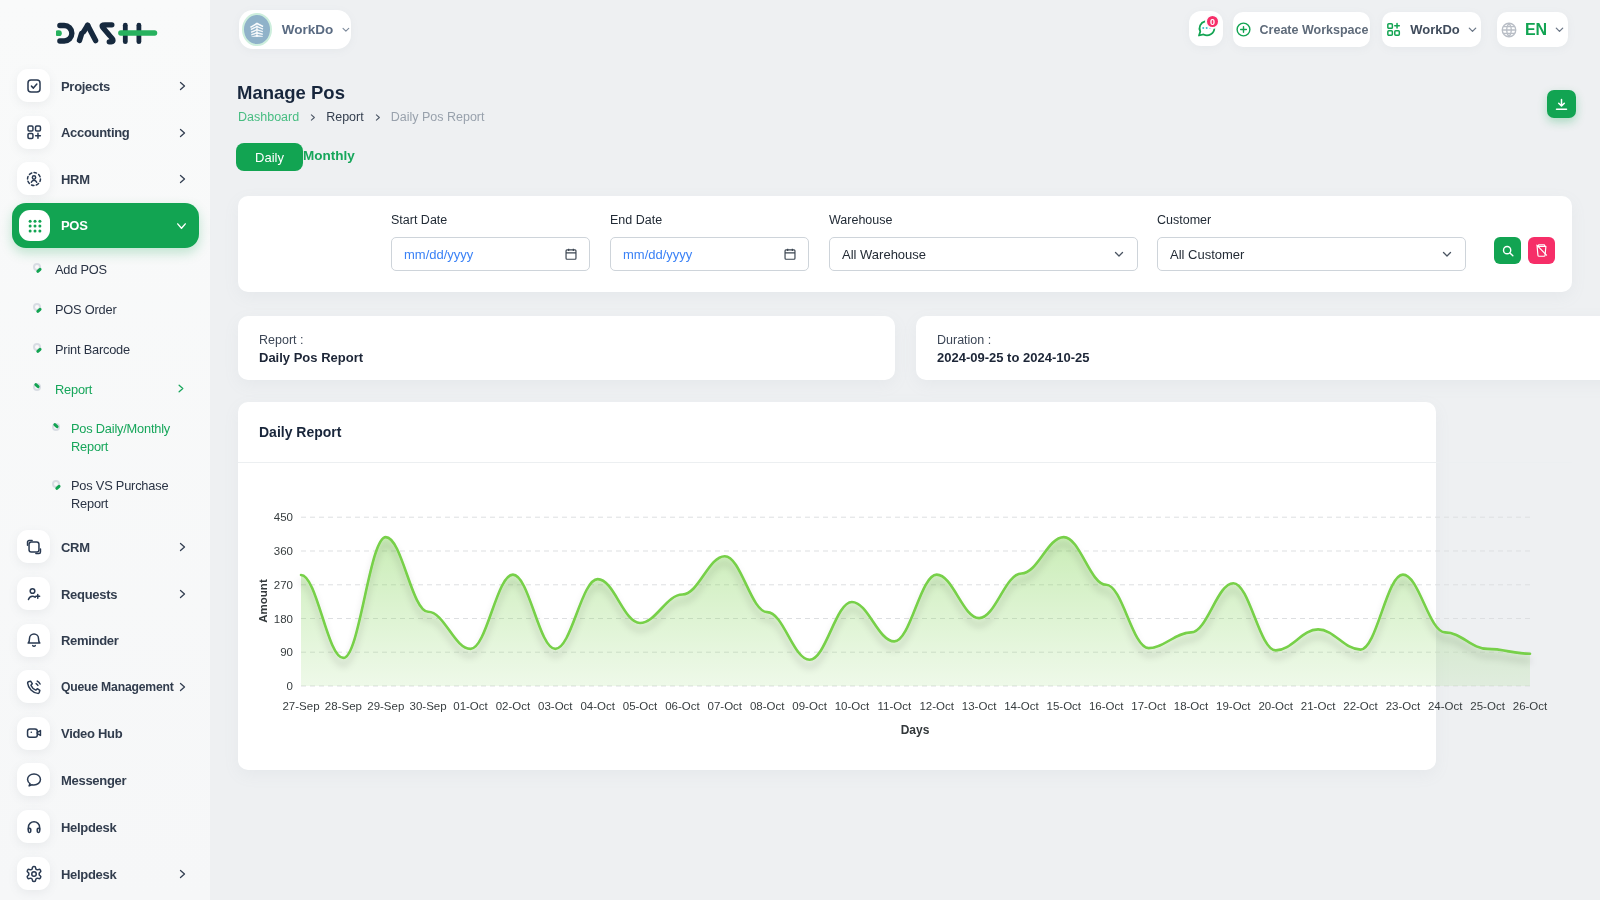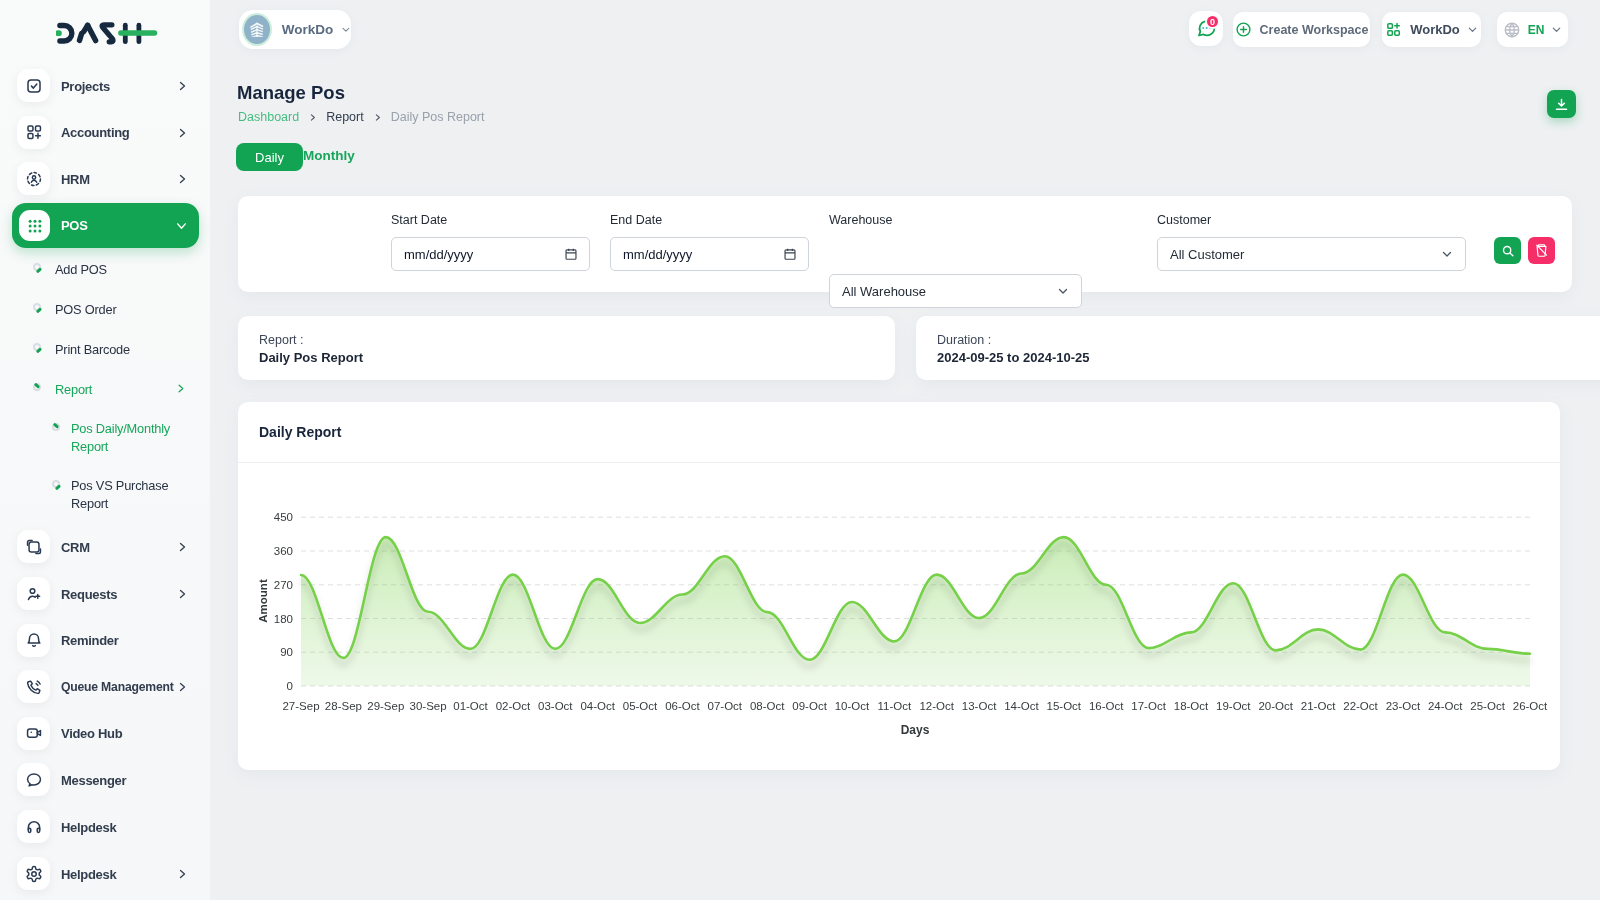--- a/index.html
+++ b/index.html
@@ -32,47 +32,47 @@
 
 
 .chip { position:absolute; background:#fff; border-radius:14px; box-shadow:0 2px 8px rgba(130,140,150,.07); display:flex; align-items:center; }
 #ws-chip { left:239px; top:10px; width:112px; height:39px; }
 #ws-chip .avatar { width:33px; height:33px; border-radius:50%; background:#8fb2c9; border:2px solid #cdeedd; margin-left:3px; display:flex; align-items:center; justify-content:center; }
 #ws-chip .wsname { font-size:13.5px; font-weight:bold; color:#5a6b82; margin-left:10px; }
 #chat-btn { left:1189px; top:11px; width:34px; height:35px; border-radius:12px; justify-content:center; }
 .badge { position:absolute; left:16px; top:3px; min-width:15px; height:15px; background:#f62e68; border-radius:50%; color:#fff; font-size:9px; font-weight:bold; display:flex; align-items:center; justify-content:center; border:2px solid #fbfbfc; }
 #create-ws { left:1233px; top:12px; width:137px; height:35px; white-space:nowrap; border-radius:10px; justify-content:center; font-size:12.5px; font-weight:bold; color:#5f6b7a; }
 #workdo-btn { left:1382px; top:12px; width:99px; height:35px; border-radius:10px; justify-content:center; font-size:13px; font-weight:bold; color:#404c5c; }
-#lang-btn { left:1497px; top:12px; width:71px; height:35px; border-radius:10px; justify-content:center; font-size:12px; font-weight:bold; }
+#lang-btn { left:1497px; top:12px; width:71px; height:35px; border-radius:10px; justify-content:center; font-size:16px; font-weight:bold; }
 #lang-btn .en { color:#12a452; margin:0 7px 0 7px; }
 
 
 #page-title { position:absolute; left:237px; top:82px; font-size:18.5px; font-weight:bold; color:#17263c; }
 #breadcrumb { position:absolute; left:238px; top:110px; font-size:12.5px; color:#98a1ac; display:flex; align-items:center; gap:9px; }
 #breadcrumb .bc-link { color:#47bd82; }
 #breadcrumb .bc-dark { color:#333e4e; }
 #dl-btn { position:absolute; left:1547px; top:90px; width:29px; height:28px; background:#12a452; border-radius:7px; display:flex; align-items:center; justify-content:center; box-shadow:0 4px 10px rgba(18,164,82,.3); }
 #tab-daily { position:absolute; left:236px; top:143px; width:67px; height:28px; background:#12a452; border-radius:8px; color:#fff; font-size:13px; display:flex; align-items:center; justify-content:center; }
 #tab-monthly { position:absolute; left:303px; top:141px; height:28px; color:#17a65b; font-size:13.5px; font-weight:bold; display:flex; align-items:center; }
 
 .card { position:absolute; background:#fff; border-radius:10px; box-shadow:0 5px 16px rgba(140,150,160,.08); }
 #filter-card { left:238px; top:196px; width:1334px; height:96px; }
 .f-label { position:absolute; top:17px; font-size:12.5px; color:#222b36; }
-.f-input { position:absolute; top:41px; height:34px; background:#fff; border:1px solid #ced4da; border-radius:5px; display:flex; align-items:center; padding:0 12px; font-size:13px; color:#0f172a; }
+.f-input { position:absolute; top:41px; height:34px; background:#fff; border:1px solid #ced4da; border-radius:5px; display:flex; align-items:center; padding:0 12px; font-size:13px; color:#3b82f6; }
 .f-select { color:#242c36; }
 .chev-sel { position:absolute; right:12px; }
 #btn-search { position:absolute; left:1256px; top:41px; width:27px; height:27px; background:#12a452; border-radius:6px; display:flex; align-items:center; justify-content:center; }
 #btn-clear { position:absolute; left:1290px; top:41px; width:27px; height:27px; background:#f62e68; border-radius:6px; display:flex; align-items:center; justify-content:center; }
 
 #report-card { left:238px; top:316px; width:657px; height:64px; }
 #duration-card { left:916px; top:316px; width:720px; height:64px; }
 .info-l1 { position:absolute; left:21px; top:17px; font-size:12.5px; color:#3c4656; }
 .info-l2 { position:absolute; left:21px; top:34px; font-size:13px; font-weight:bold; color:#1c2536; }
 
-#chart-card { left:238px; top:402px; width:1322px; height:368px; }
+#chart-card { left:238px; top:402px; width:1198px; height:368px; }
 #chart-title { position:absolute; left:21px; top:22px; font-size:14px; font-weight:bold; color:#18253a; }
 #chart-divider { position:absolute; left:0; top:60px; width:1334px; height:1px; background:#eceff1; }
 </style>
 </head>
 <body>
 
 <div id="sidebar">
   <div class="logo">
     <svg width="104" height="40" viewBox="0 0 104 40">
       <g fill="none" stroke="#16293e" stroke-width="5.4" stroke-linecap="round" stroke-linejoin="round">
@@ -385,21 +385,21 @@
       </svg>
   </div>
   <div class="f-label" style="left:372px;">End Date</div>
   <div class="f-input" style="left:372px; width:199px;">mm/dd/yyyy
     <svg style="position:absolute; right:11px;" width="14" height="14" viewBox="0 0 24 24" fill="none" stroke="#3a4450" stroke-width="2">
         <rect x="3.5" y="5" width="17" height="16" rx="1.6"></rect>
         <path d="M3.5 10h17M8 2.8v4M16 2.8v4"></path>
       </svg>
   </div>
   <div class="f-label" style="left:591px;">Warehouse</div>
-  <div class="f-input f-select" style="left:591px; width:253px;margin-top:37px;">All Warehouse
+  <div class="f-input f-select" style="left:591px; width:309px;">All Warehouse
     <svg class="chev-sel" width="12" height="12" viewBox="0 0 24 24" fill="none" stroke="#4a5462" stroke-width="2.6" stroke-linecap="round" stroke-linejoin="round">
         <path d="M5 9l7 7 7-7"></path>
       </svg>
   </div>
   <div class="f-label" style="left:919px;">Customer</div>
   <div class="f-input f-select" style="left:919px; width:309px;">All Customer
     <svg class="chev-sel" width="12" height="12" viewBox="0 0 24 24" fill="none" stroke="#4a5462" stroke-width="2.6" stroke-linecap="round" stroke-linejoin="round">
         <path d="M5 9l7 7 7-7"></path>
       </svg>
   </div>

